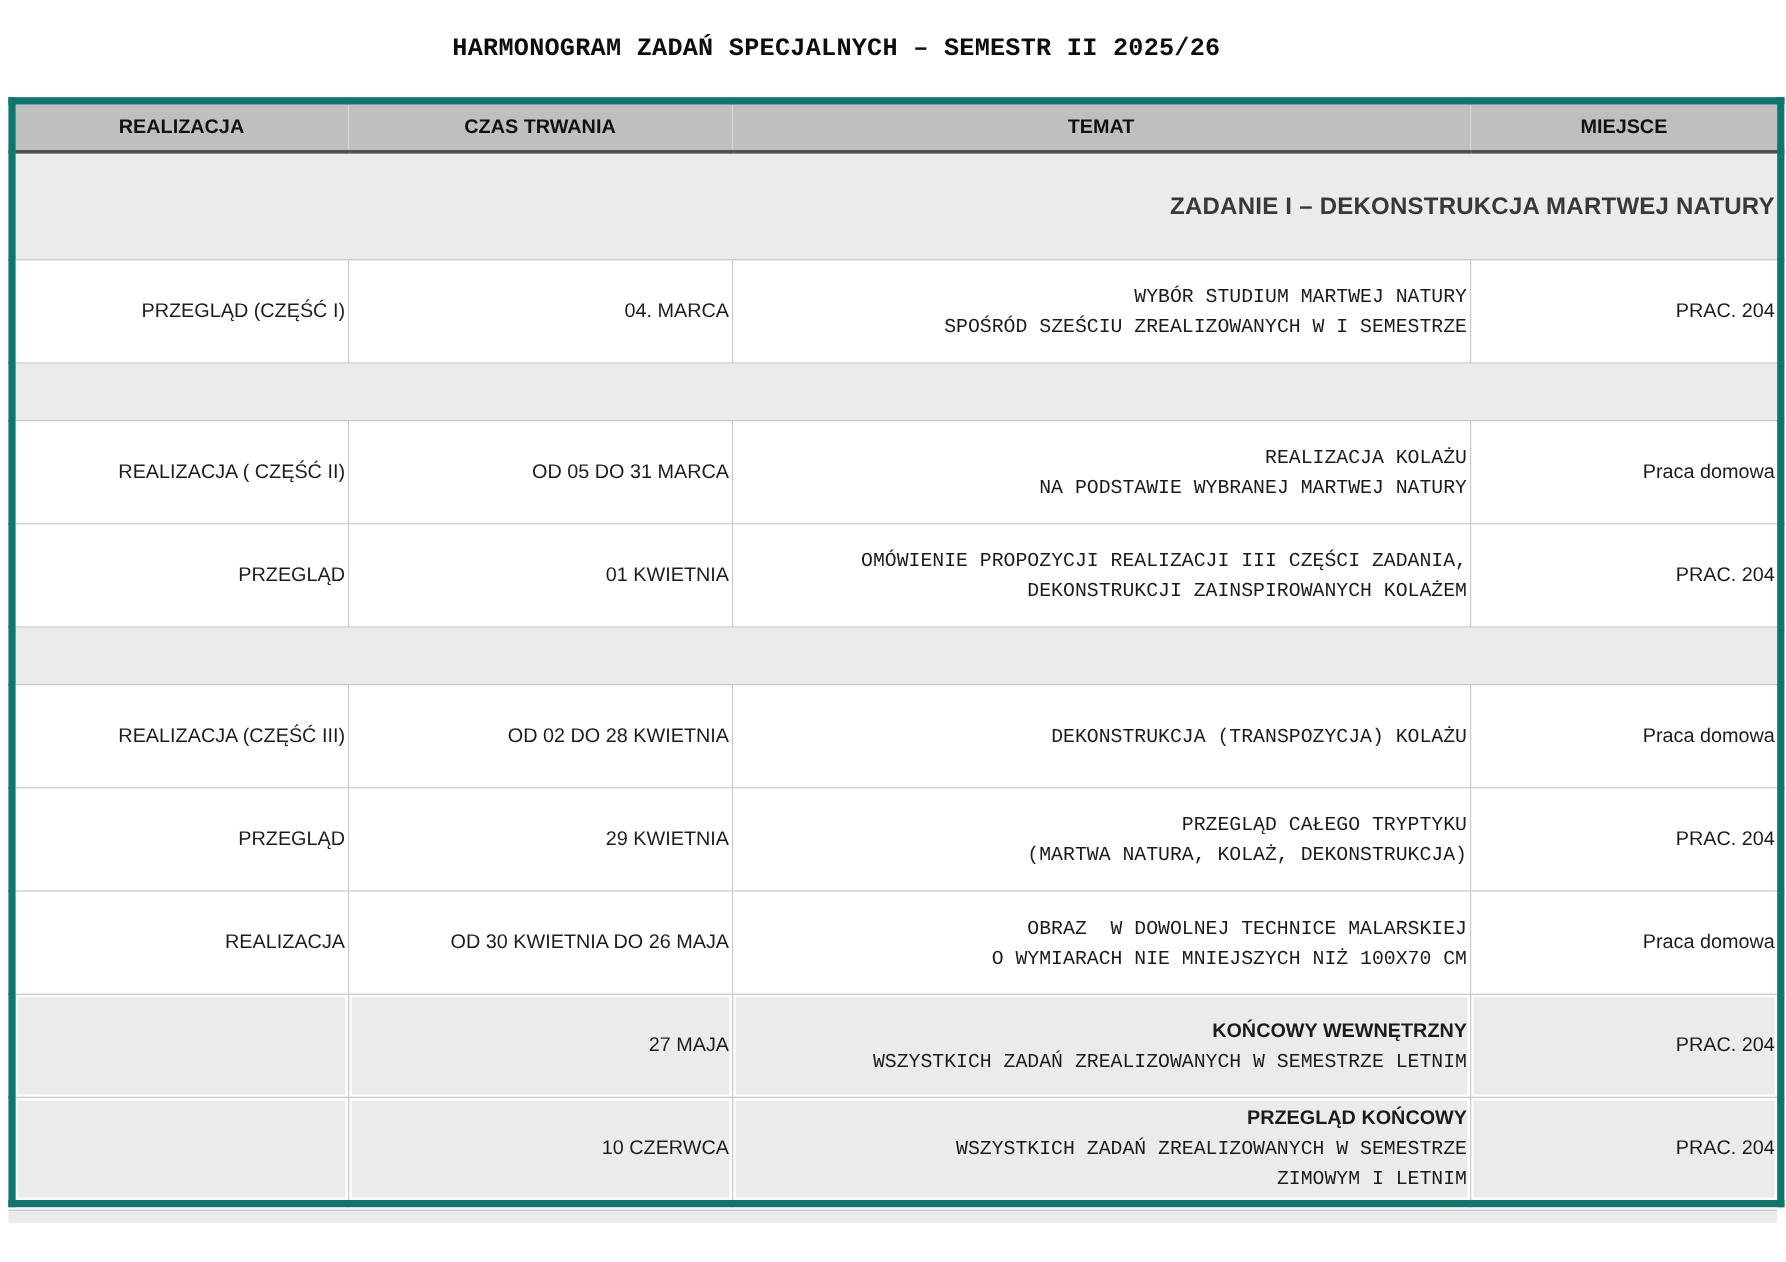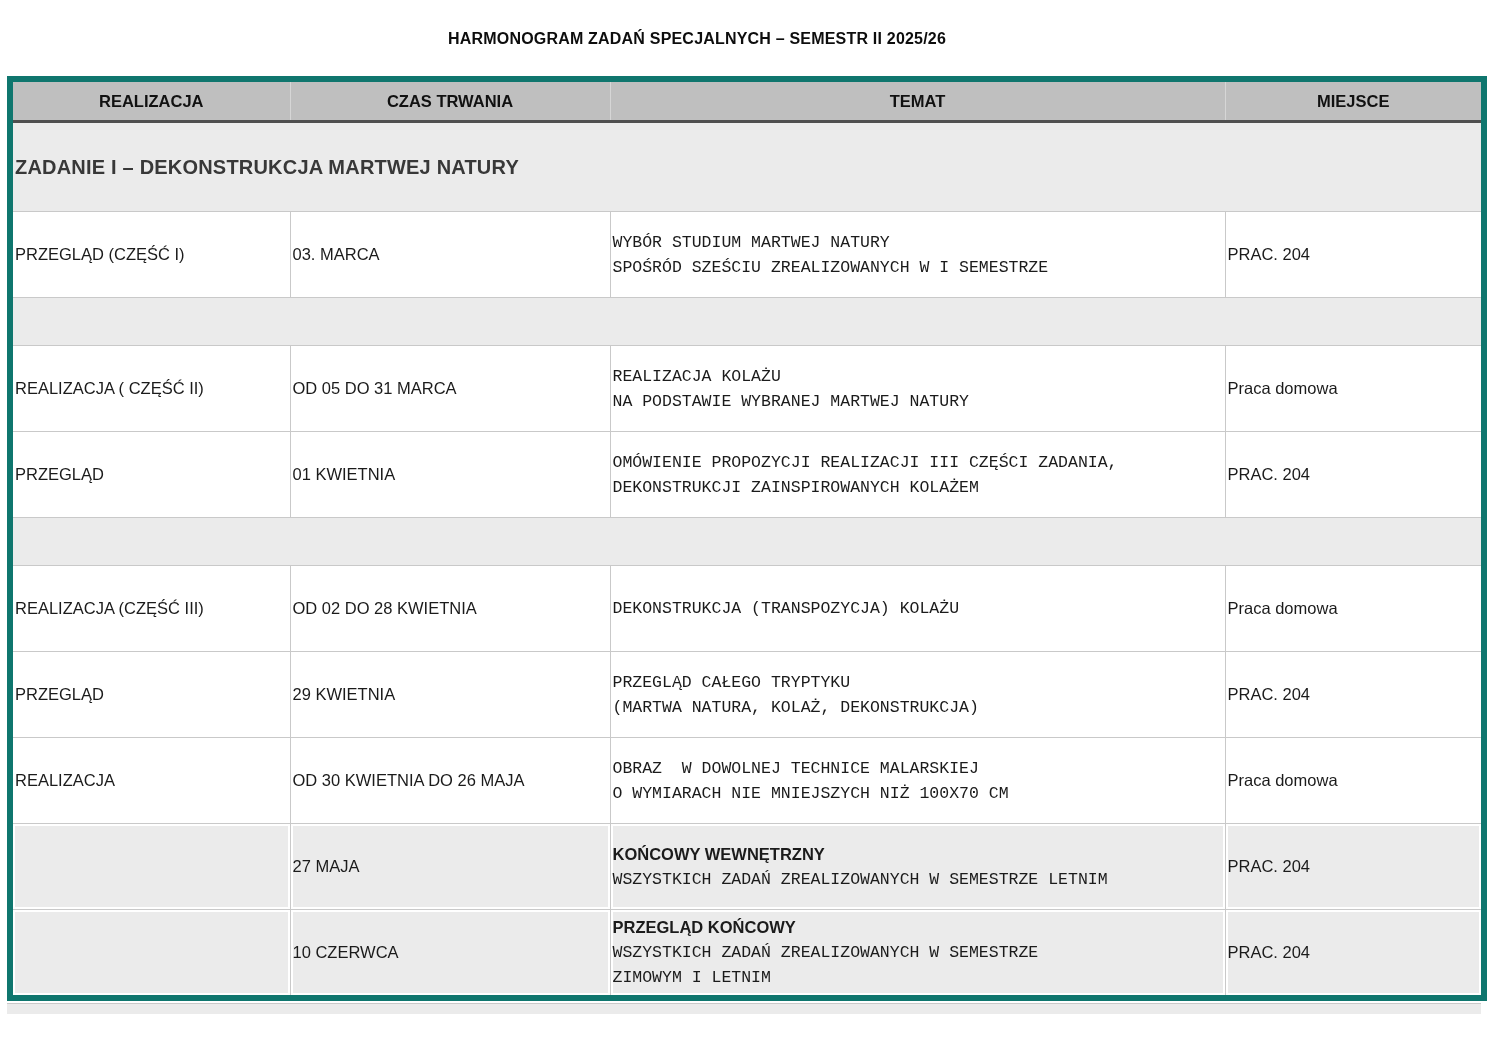--- a/index.html
+++ b/index.html
@@ -9,24 +9,25 @@
     height: 1052px;
     overflow: hidden;
     background: #ffffff;
     font-family: "Liberation Sans", sans-serif;
     color: #1b1b1b;
   }
   .page-title {
     margin: 30px 0 0 0;
     padding-right: 94px;
     text-align: center;
-    font-size: 16px;
+    font-size: 21px;
     font-weight: bold;
     color: #0d0d0d;
     letter-spacing: 0.2px;
+    font-family: Liberation Mono, monospace;
   }
   table.schedule {
     border-collapse: collapse;
     table-layout: fixed;
     width: 1474px;
     margin: 28px 0 0 7px;
     border: 6px solid #0f766e;
   }
   th {
     background: #bfbfbf;
@@ -36,21 +37,21 @@
     color: #111111;
     text-align: center;
     vertical-align: middle;
     border-bottom: 3px solid #4f4f4f;
     border-left: 1px solid #d6d6d6;
     padding: 0;
   }
   th:first-child { border-left: none; }
   td {
     padding: 2px;
-    text-align: left;
+    text-align: right;
     vertical-align: middle;
     font-size: 16.5px;
     line-height: 25px;
   }
   tr.data-row td {
     border: 1px solid #c9c9c9;
     background: #ffffff;
   }
   tr.data-row.gray td {
     background: #ebebeb;
@@ -111,21 +112,21 @@
       <th>MIEJSCE</th>
     </tr>
   </thead>
   <tbody>
     <tr class="section-row">
       <td colspan="4">ZADANIE I – DEKONSTRUKCJA MARTWEJ NATURY</td>
     </tr>
 
     <tr class="data-row">
       <td class="c-real">PRZEGLĄD (CZĘŚĆ I)</td>
-      <td>03. MARCA</td>
+      <td>04. MARCA</td>
       <td>
           <span class="temat-text">WYBÓR STUDIUM MARTWEJ NATURY
 SPOŚRÓD SZEŚCIU ZREALIZOWANYCH W I SEMESTRZE</span>
         </td>
       <td>PRAC. 204</td>
     </tr>
 
     <tr class="spacer-row">
       <td colspan="4"></td>
     </tr>

